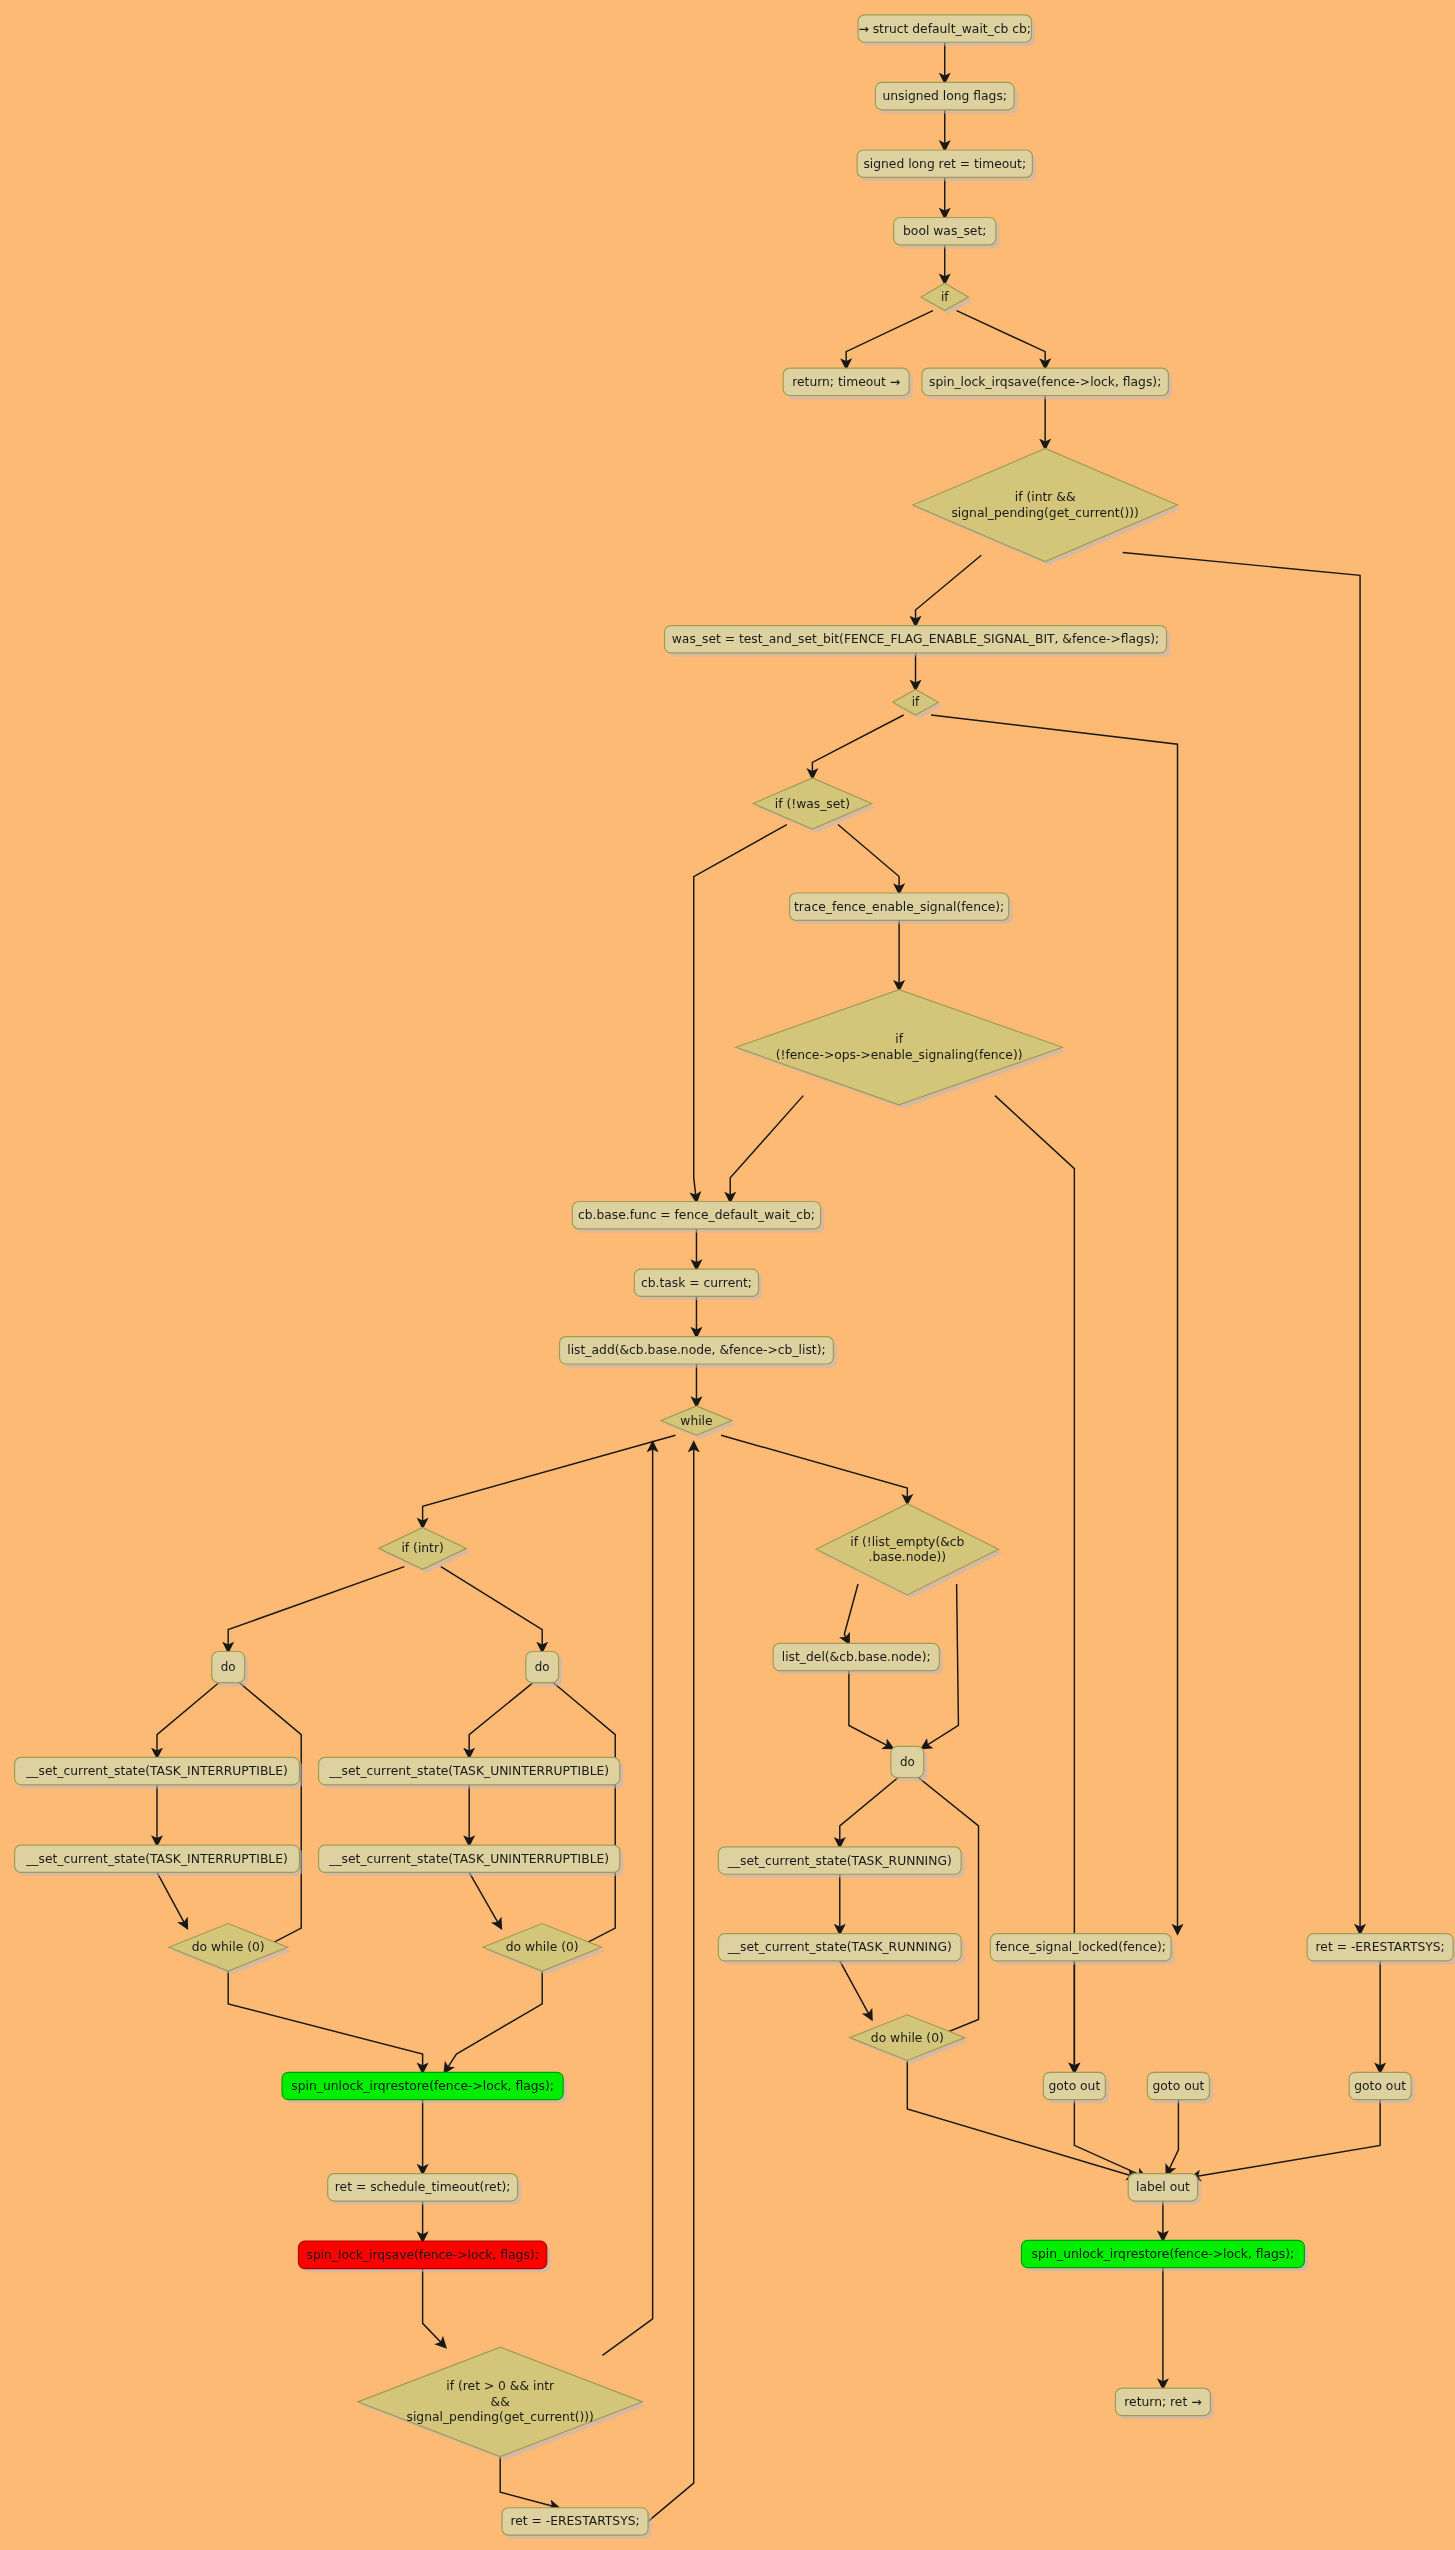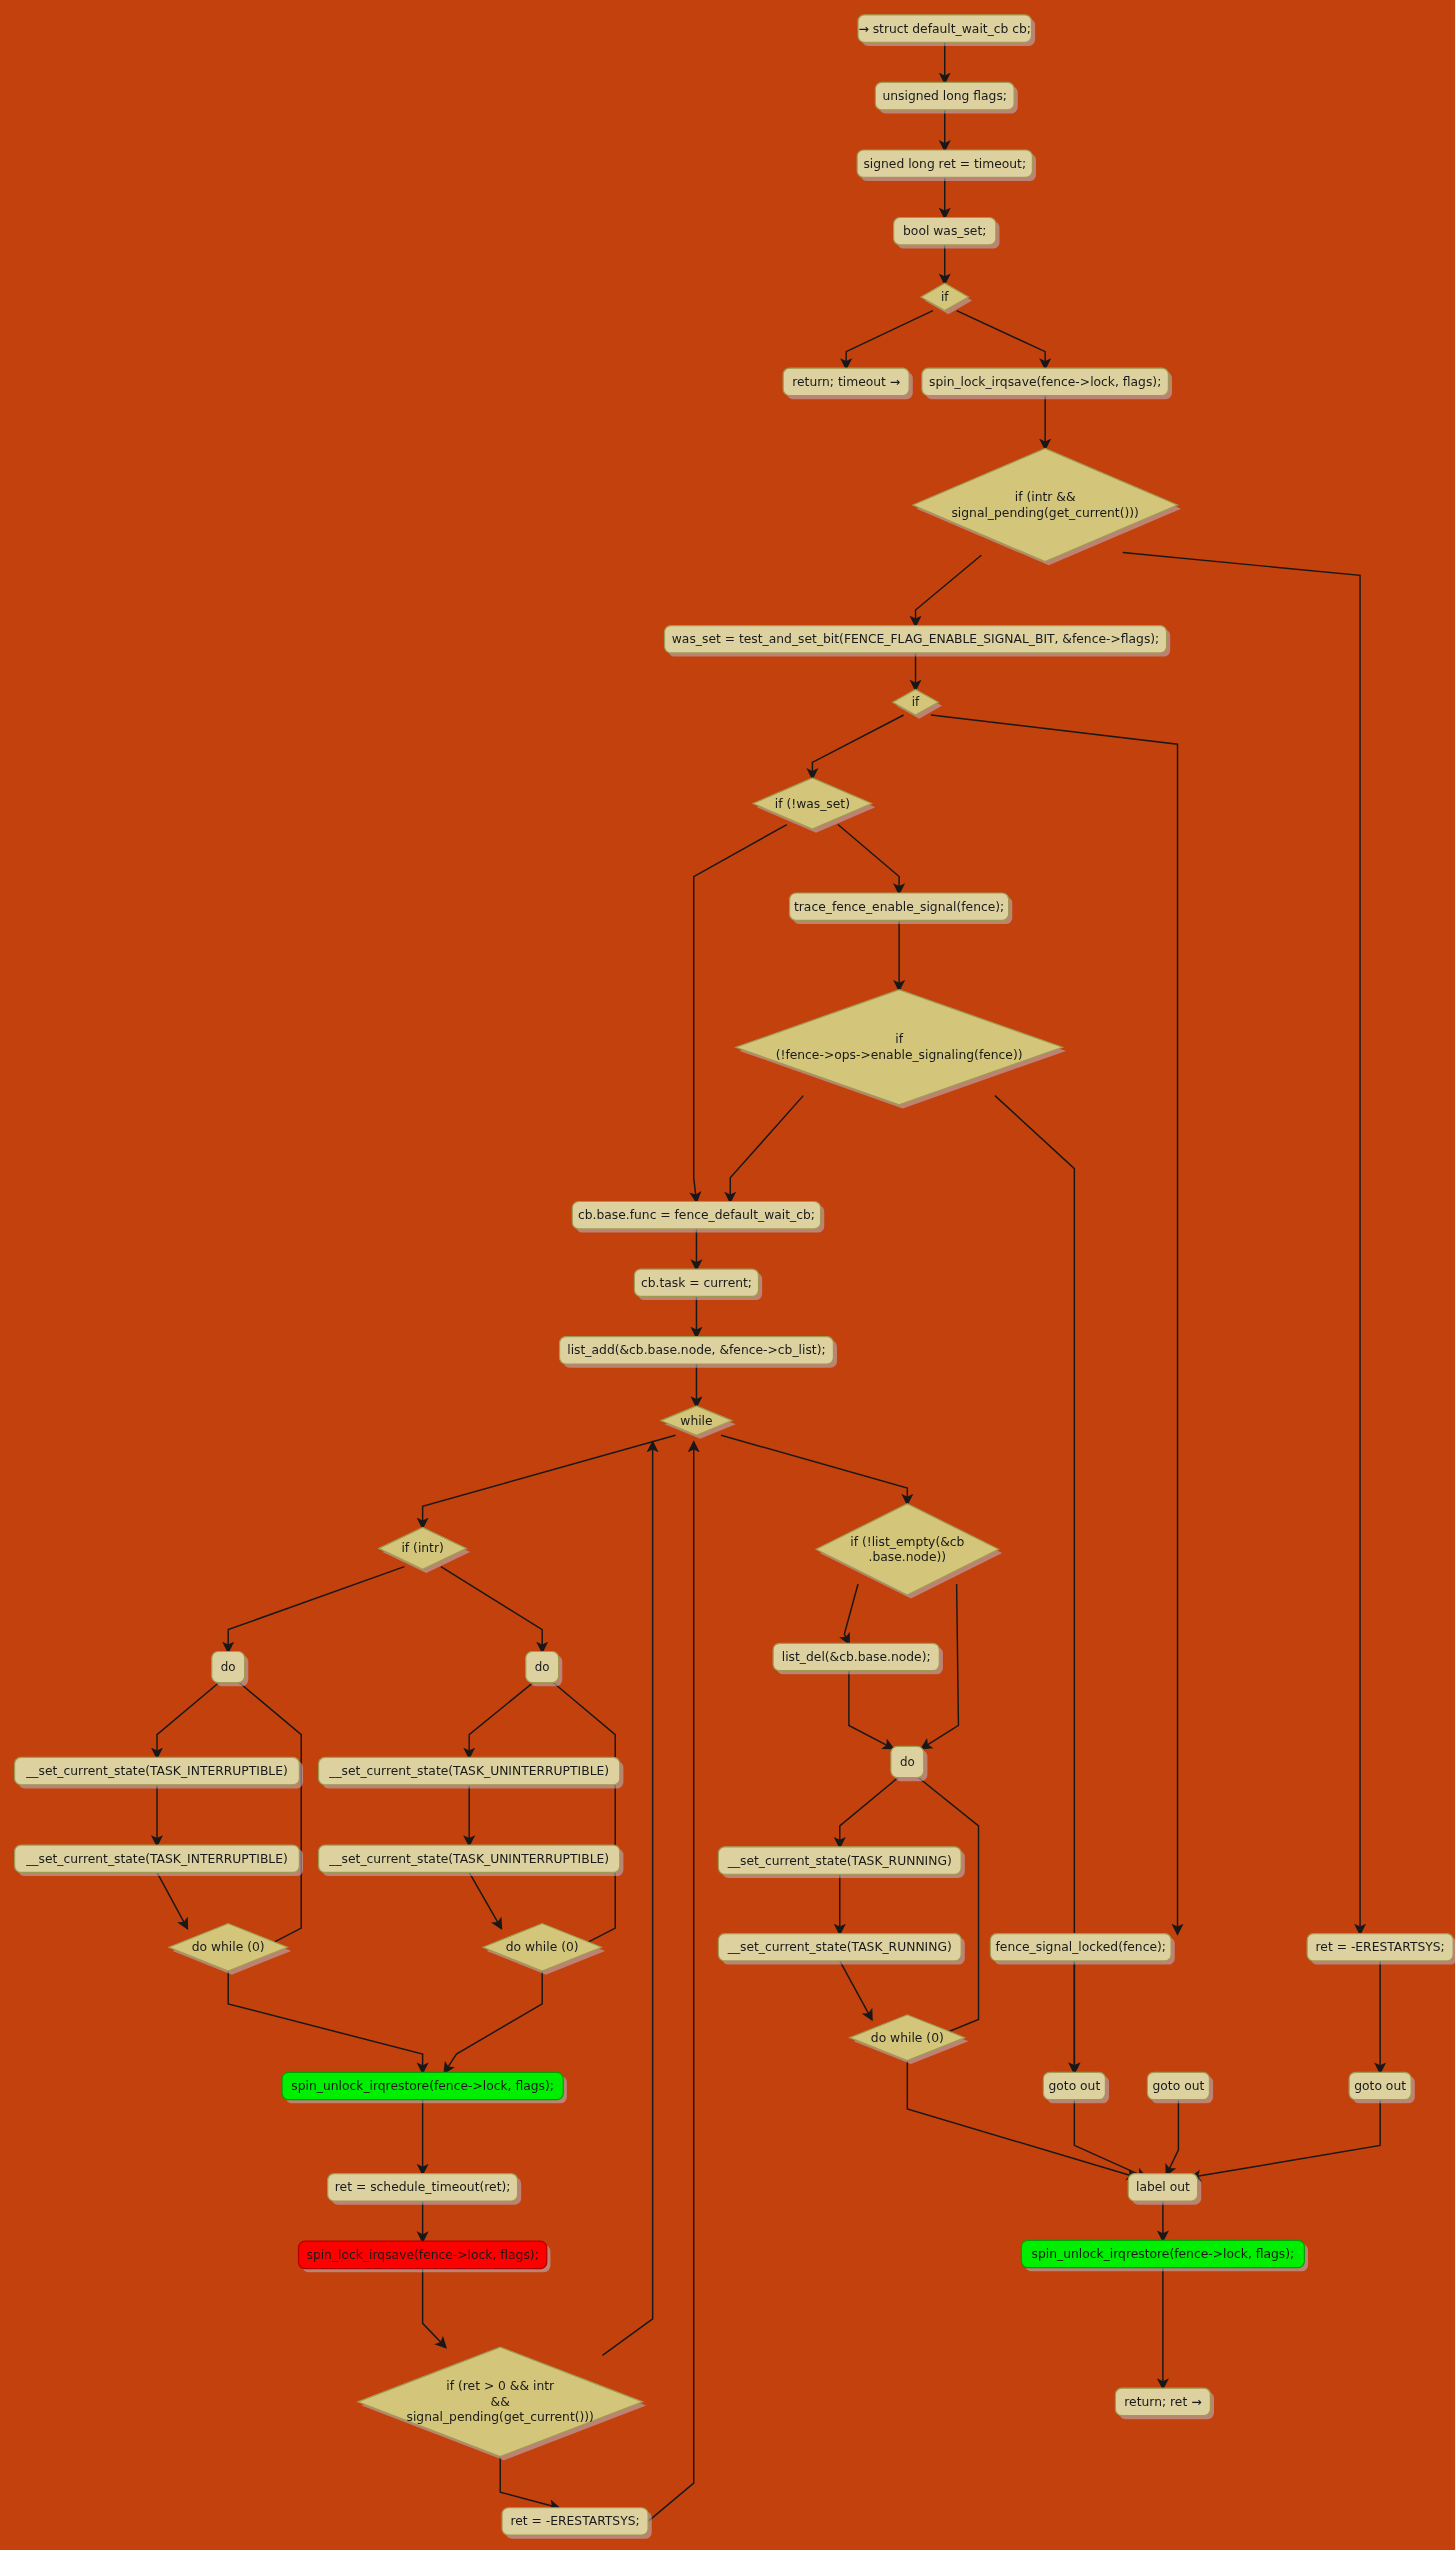--- a/index.html
+++ b/index.html
@@ -1,18 +1,18 @@
 <!DOCTYPE html>
 <html style="font-size:14.6px"><head>
 <meta charset="utf-8">
 <title>fence_default_wait activity diagram</title>
 <style>
   html,body{margin:0;padding:0;background:#ffffff;}
   body{font-family:"DejaVu Sans","Liberation Sans",sans-serif;}
-  #stage{position:relative;width:1455px;height:2550px;background:#c2410c;overflow:hidden;}
+  #stage{position:relative;width:1455px;height:2550px;background:#fdba74;overflow:hidden;}
   svg.layer{position:absolute;left:0;top:0;width:1455px;height:2550px;}
   .nodeText{font-family:"DejaVu Sans","Liberation Sans",sans-serif;fill:#1a1a1a;text-anchor:middle;dominant-baseline:middle;}
   .edge{fill:none;stroke:#181818;stroke-width:1.6px;}
   .shadow{fill:#b8b8c8;opacity:.55;}
 </style>
 </head>
 <body>
 
 <div id="stage">
   <svg class="layer" id="svgroot" viewBox="0 0 1594 2793">

